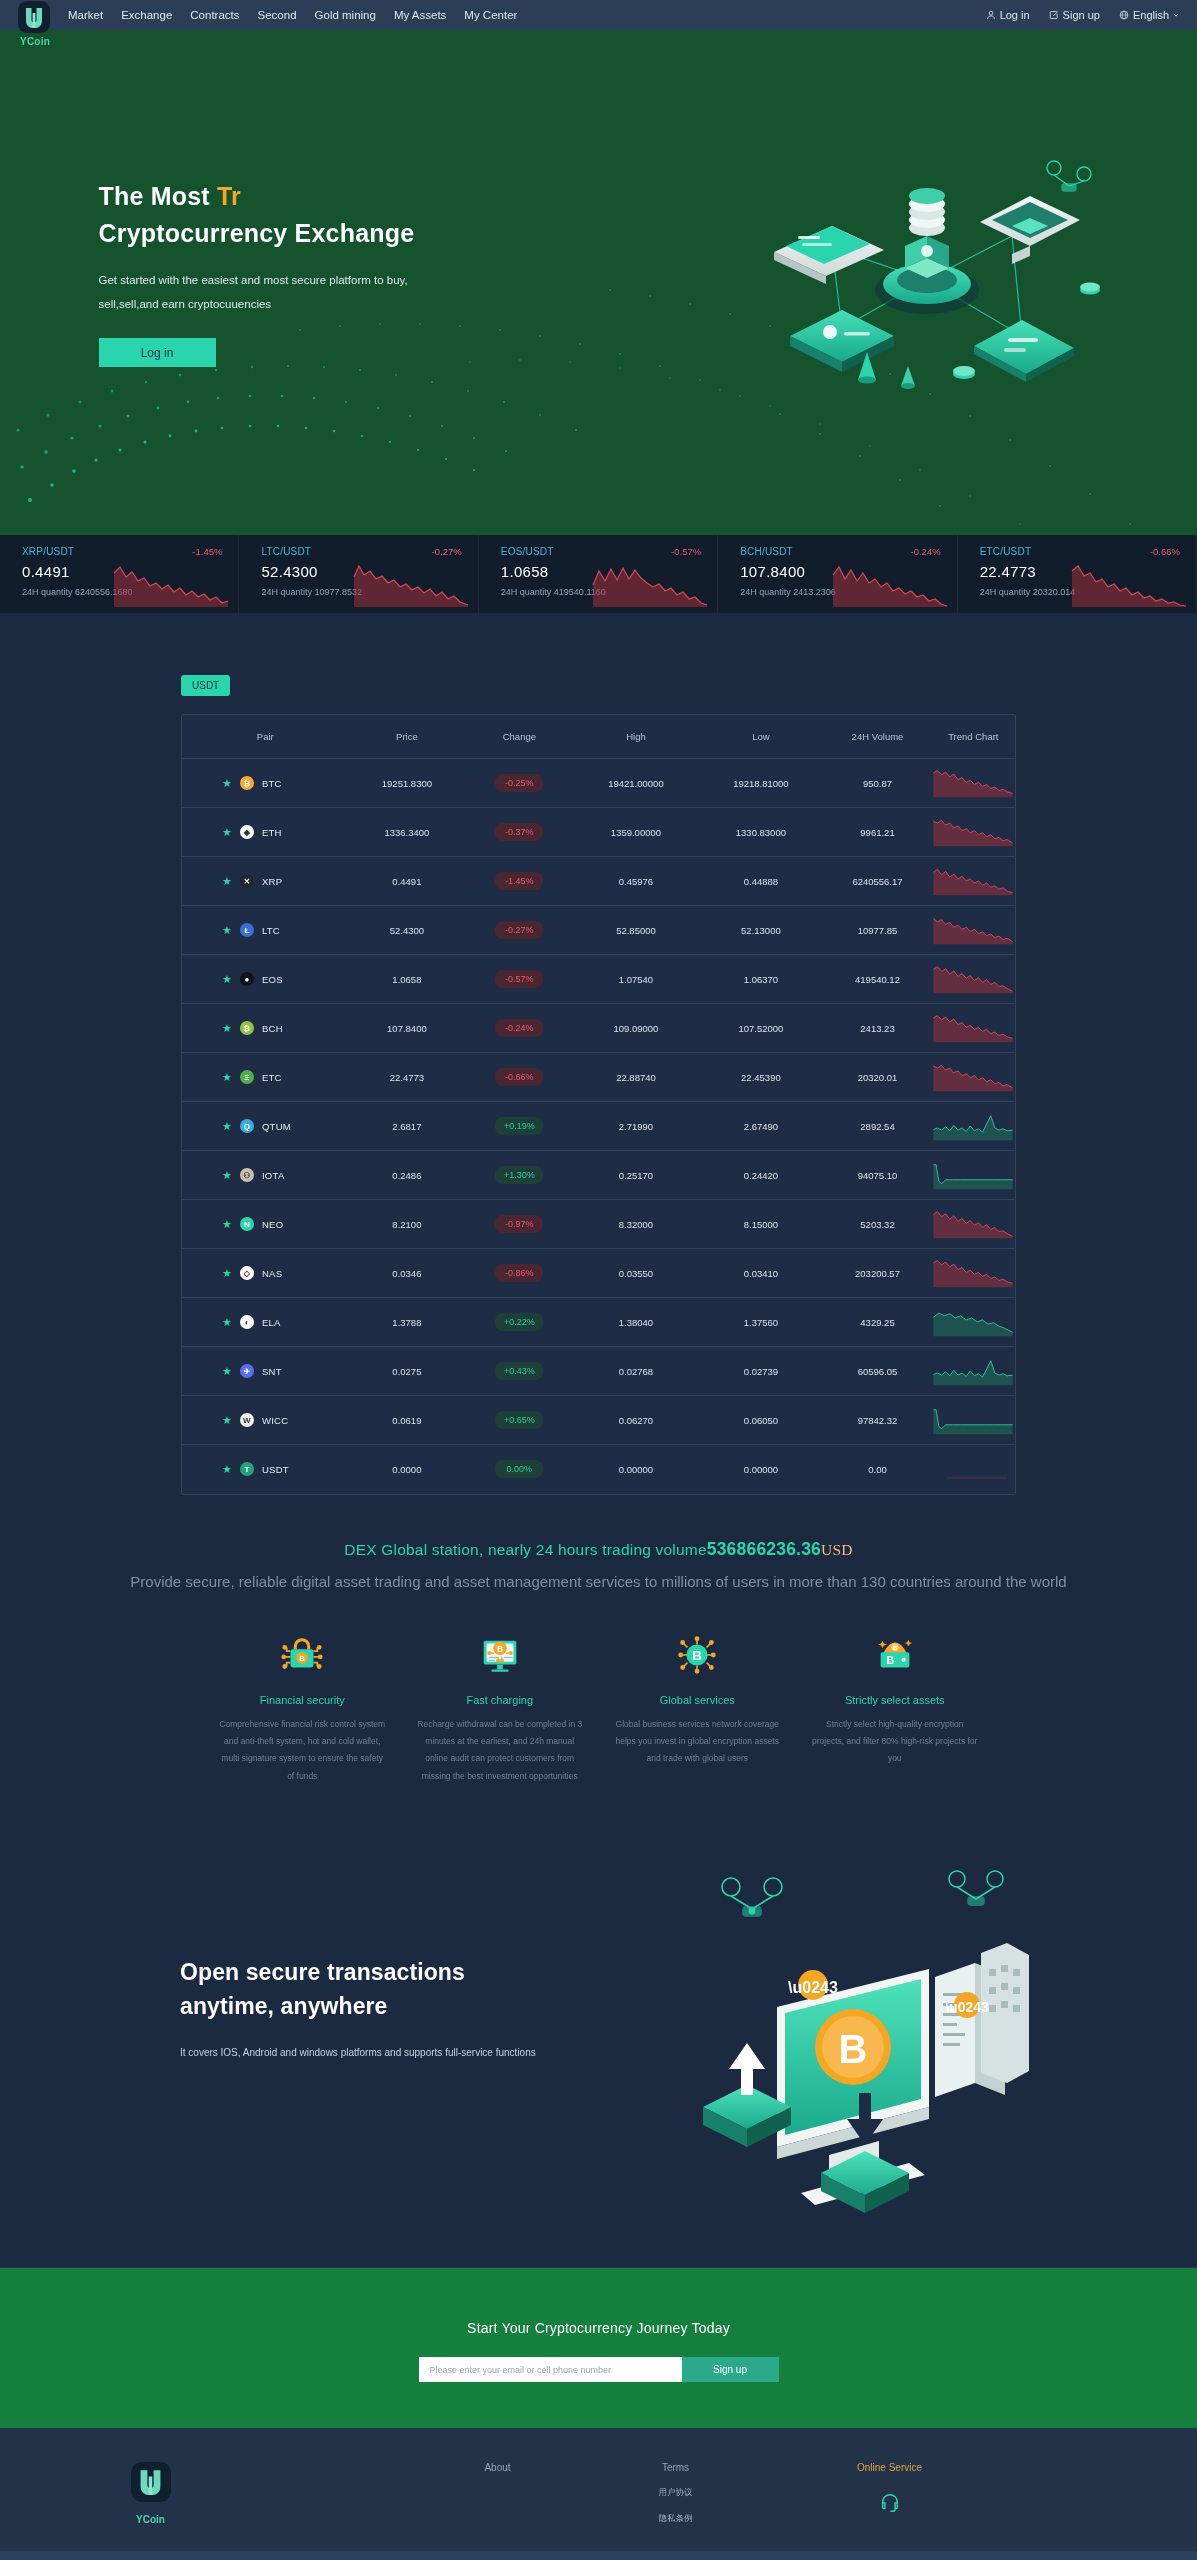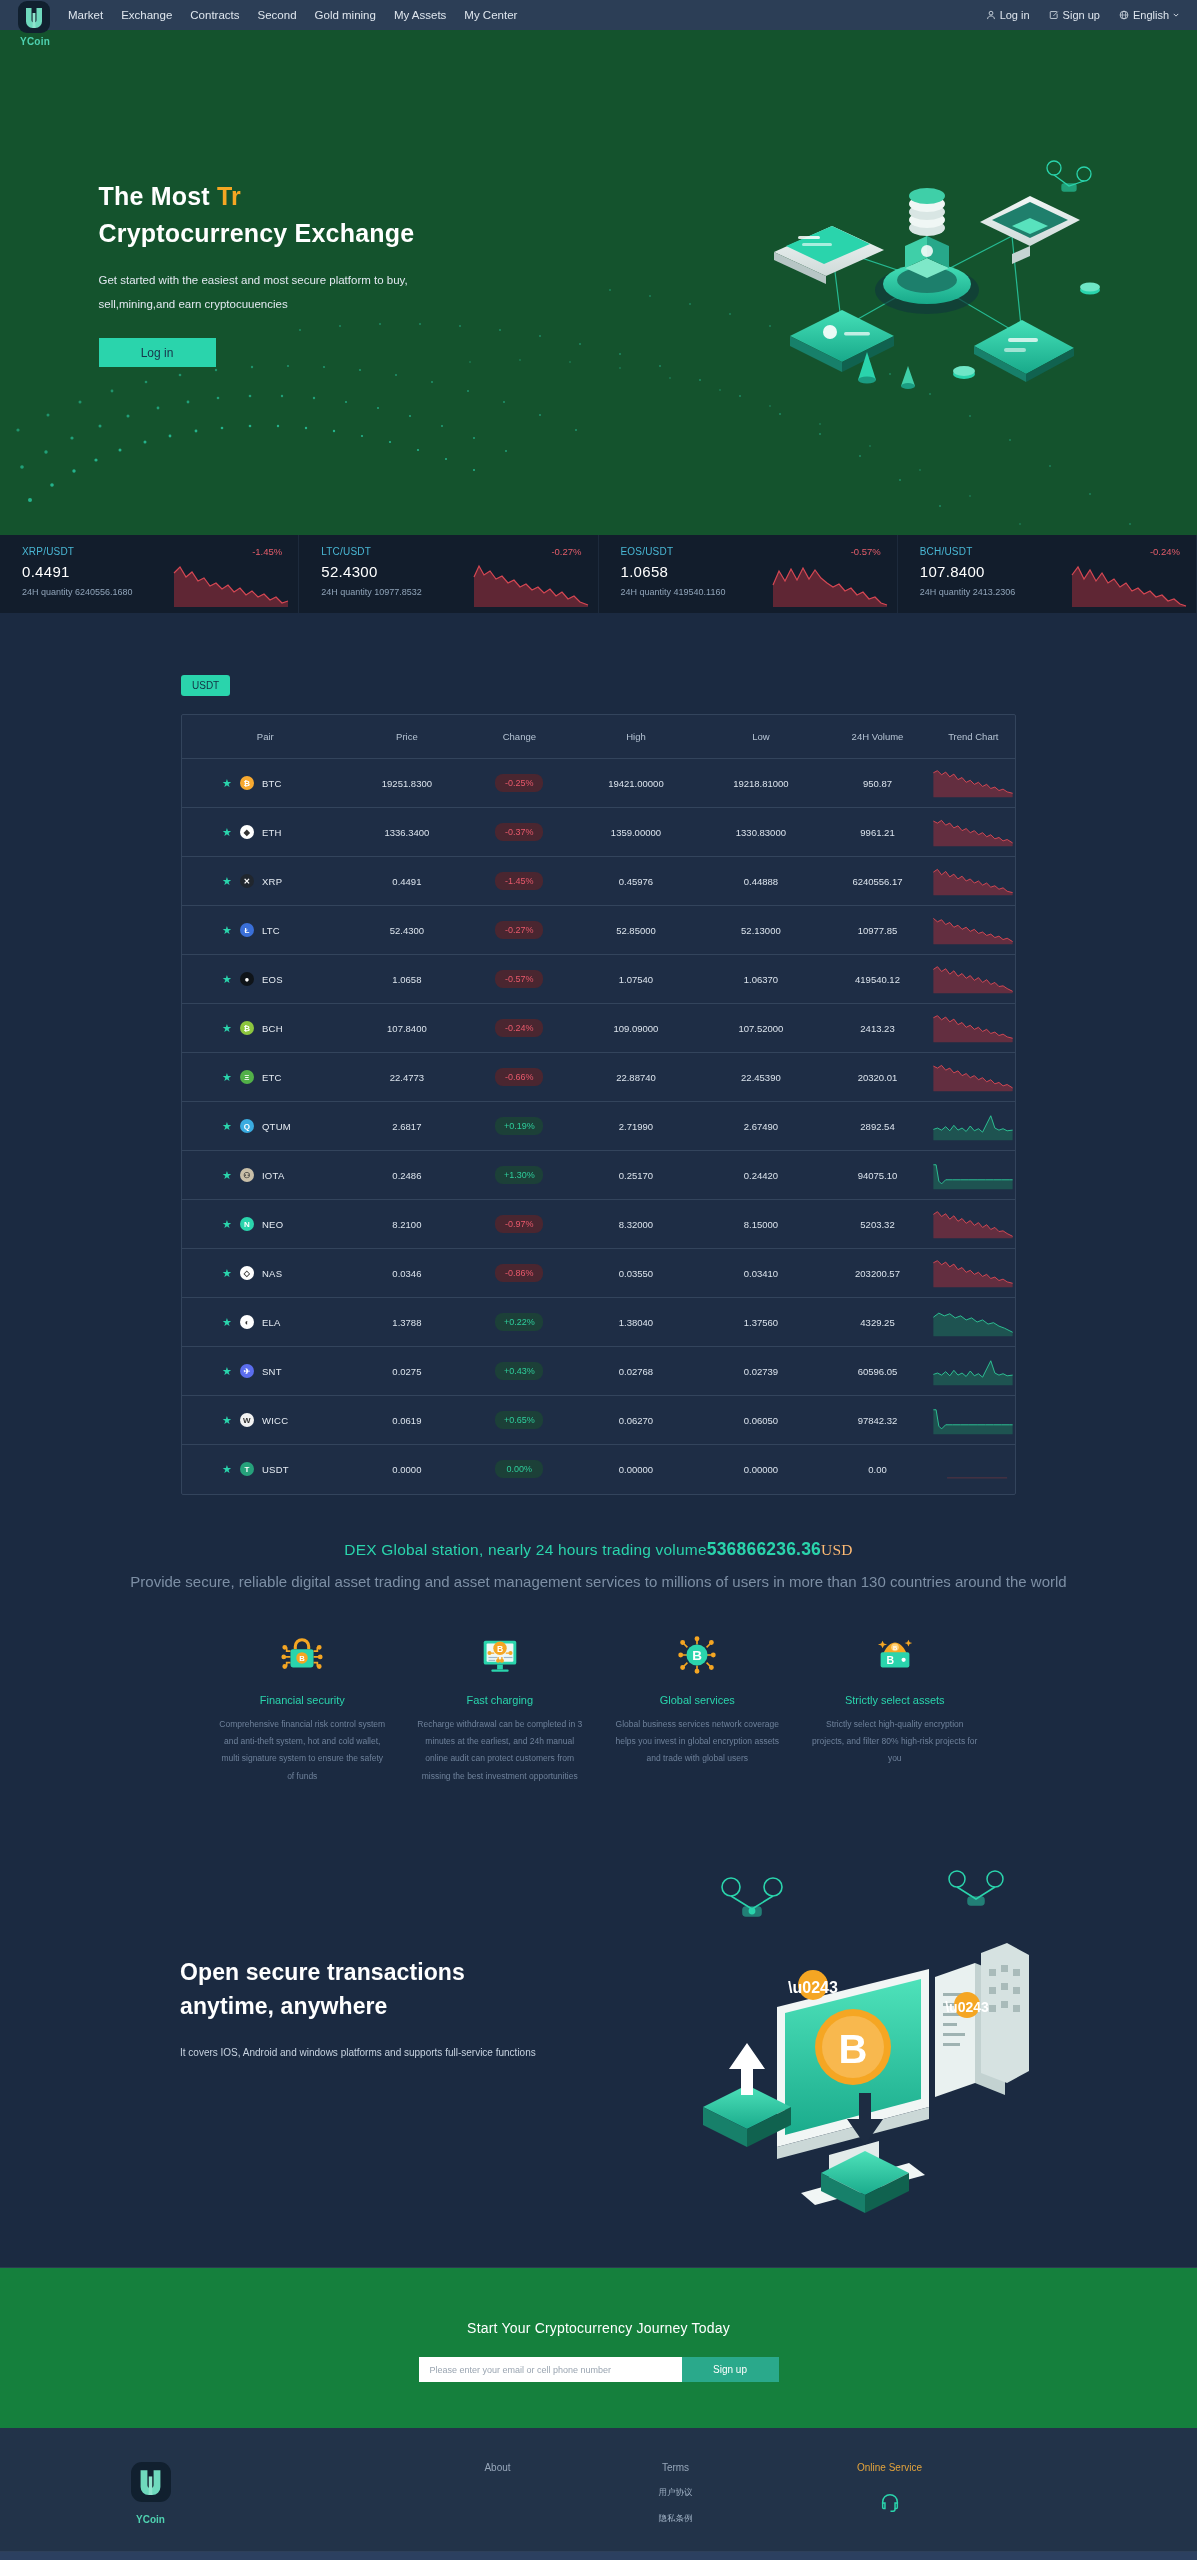--- a/index.html
+++ b/index.html
@@ -603,21 +603,21 @@
 
   <div class="hero-inner">
     <h1 class="hero-h1">
       <span>The Most</span>
       <span class="accent">Tr</span>
       <br>
       <span>Cryptocurrency Exchange</span>
     </h1>
     <p class="hero-sub">
       <span>Get started with the easiest and most secure platform to buy,</span><br>
-      <span>sell,mining,and earn cryptocuuencies</span>
+      <span>sell,sell,and earn cryptocuuencies</span>
     </p>
     <button class="hero-btn">Log in</button>
   </div>
 </section>
 
 <div class="ticker">
   <div class="tk">
     <div class="tk-top">
       <span class="tk-pair">XRP/USDT</span>
       <span class="tk-chg">-1.45%</span>
@@ -656,20 +656,32 @@
   <div class="tk">
     <div class="tk-top">
       <span class="tk-pair">BCH/USDT</span>
       <span class="tk-chg">-0.24%</span>
     </div>
     <div class="tk-price">107.8400</div>
     <div class="tk-qty">24H quantity 2413.2306</div>
     <svg class="tk-spark" viewBox="0 0 118 46" preserveAspectRatio="none">
       <path d="M2 14 L8 6 L14 18 L20 9 L26 20 L32 12 L38 22 L44 18 L50 26 L56 22 L62 30 L68 27 L74 33 L80 30 L86 36 L92 34 L98 40 L104 38 L110 43 L116 45 L116 46 L2 46 Z" fill="#a8303c" opacity=".55"></path>
       <path d="M2 14 L8 6 L14 18 L20 9 L26 20 L32 12 L38 22 L44 18 L50 26 L56 22 L62 30 L68 27 L74 33 L80 30 L86 36 L92 34 L98 40 L104 38 L110 43 L116 45" fill="none" stroke="#e04a56" stroke-width="1.2"></path>
+    </svg>
+  </div>
+  <div class="tk">
+    <div class="tk-top">
+      <span class="tk-pair">ETC/USDT</span>
+      <span class="tk-chg">-0.66%</span>
+    </div>
+    <div class="tk-price">22.4773</div>
+    <div class="tk-qty">24H quantity 20320.014</div>
+    <svg class="tk-spark" viewBox="0 0 118 46" preserveAspectRatio="none">
+      <path d="M2 10 L8 5 L14 15 L20 12 L26 21 L32 18 L38 26 L44 23 L50 30 L56 27 L62 34 L68 31 L74 37 L80 35 L86 40 L92 38 L98 42 L104 41 L110 44 L116 45 L116 46 L2 46 Z" fill="#a8303c" opacity=".55"></path>
+      <path d="M2 10 L8 5 L14 15 L20 12 L26 21 L32 18 L38 26 L44 23 L50 30 L56 27 L62 34 L68 31 L74 37 L80 35 L86 40 L92 38 L98 42 L104 41 L110 44 L116 45" fill="none" stroke="#e04a56" stroke-width="1.2"></path>
     </svg>
   </div>
 </div>
 
 <section class="market">
   <div class="market-wrap">
     <div class="tab-usdt">USDT</div>
     <div class="table-card">
       <table>
         <thead>

